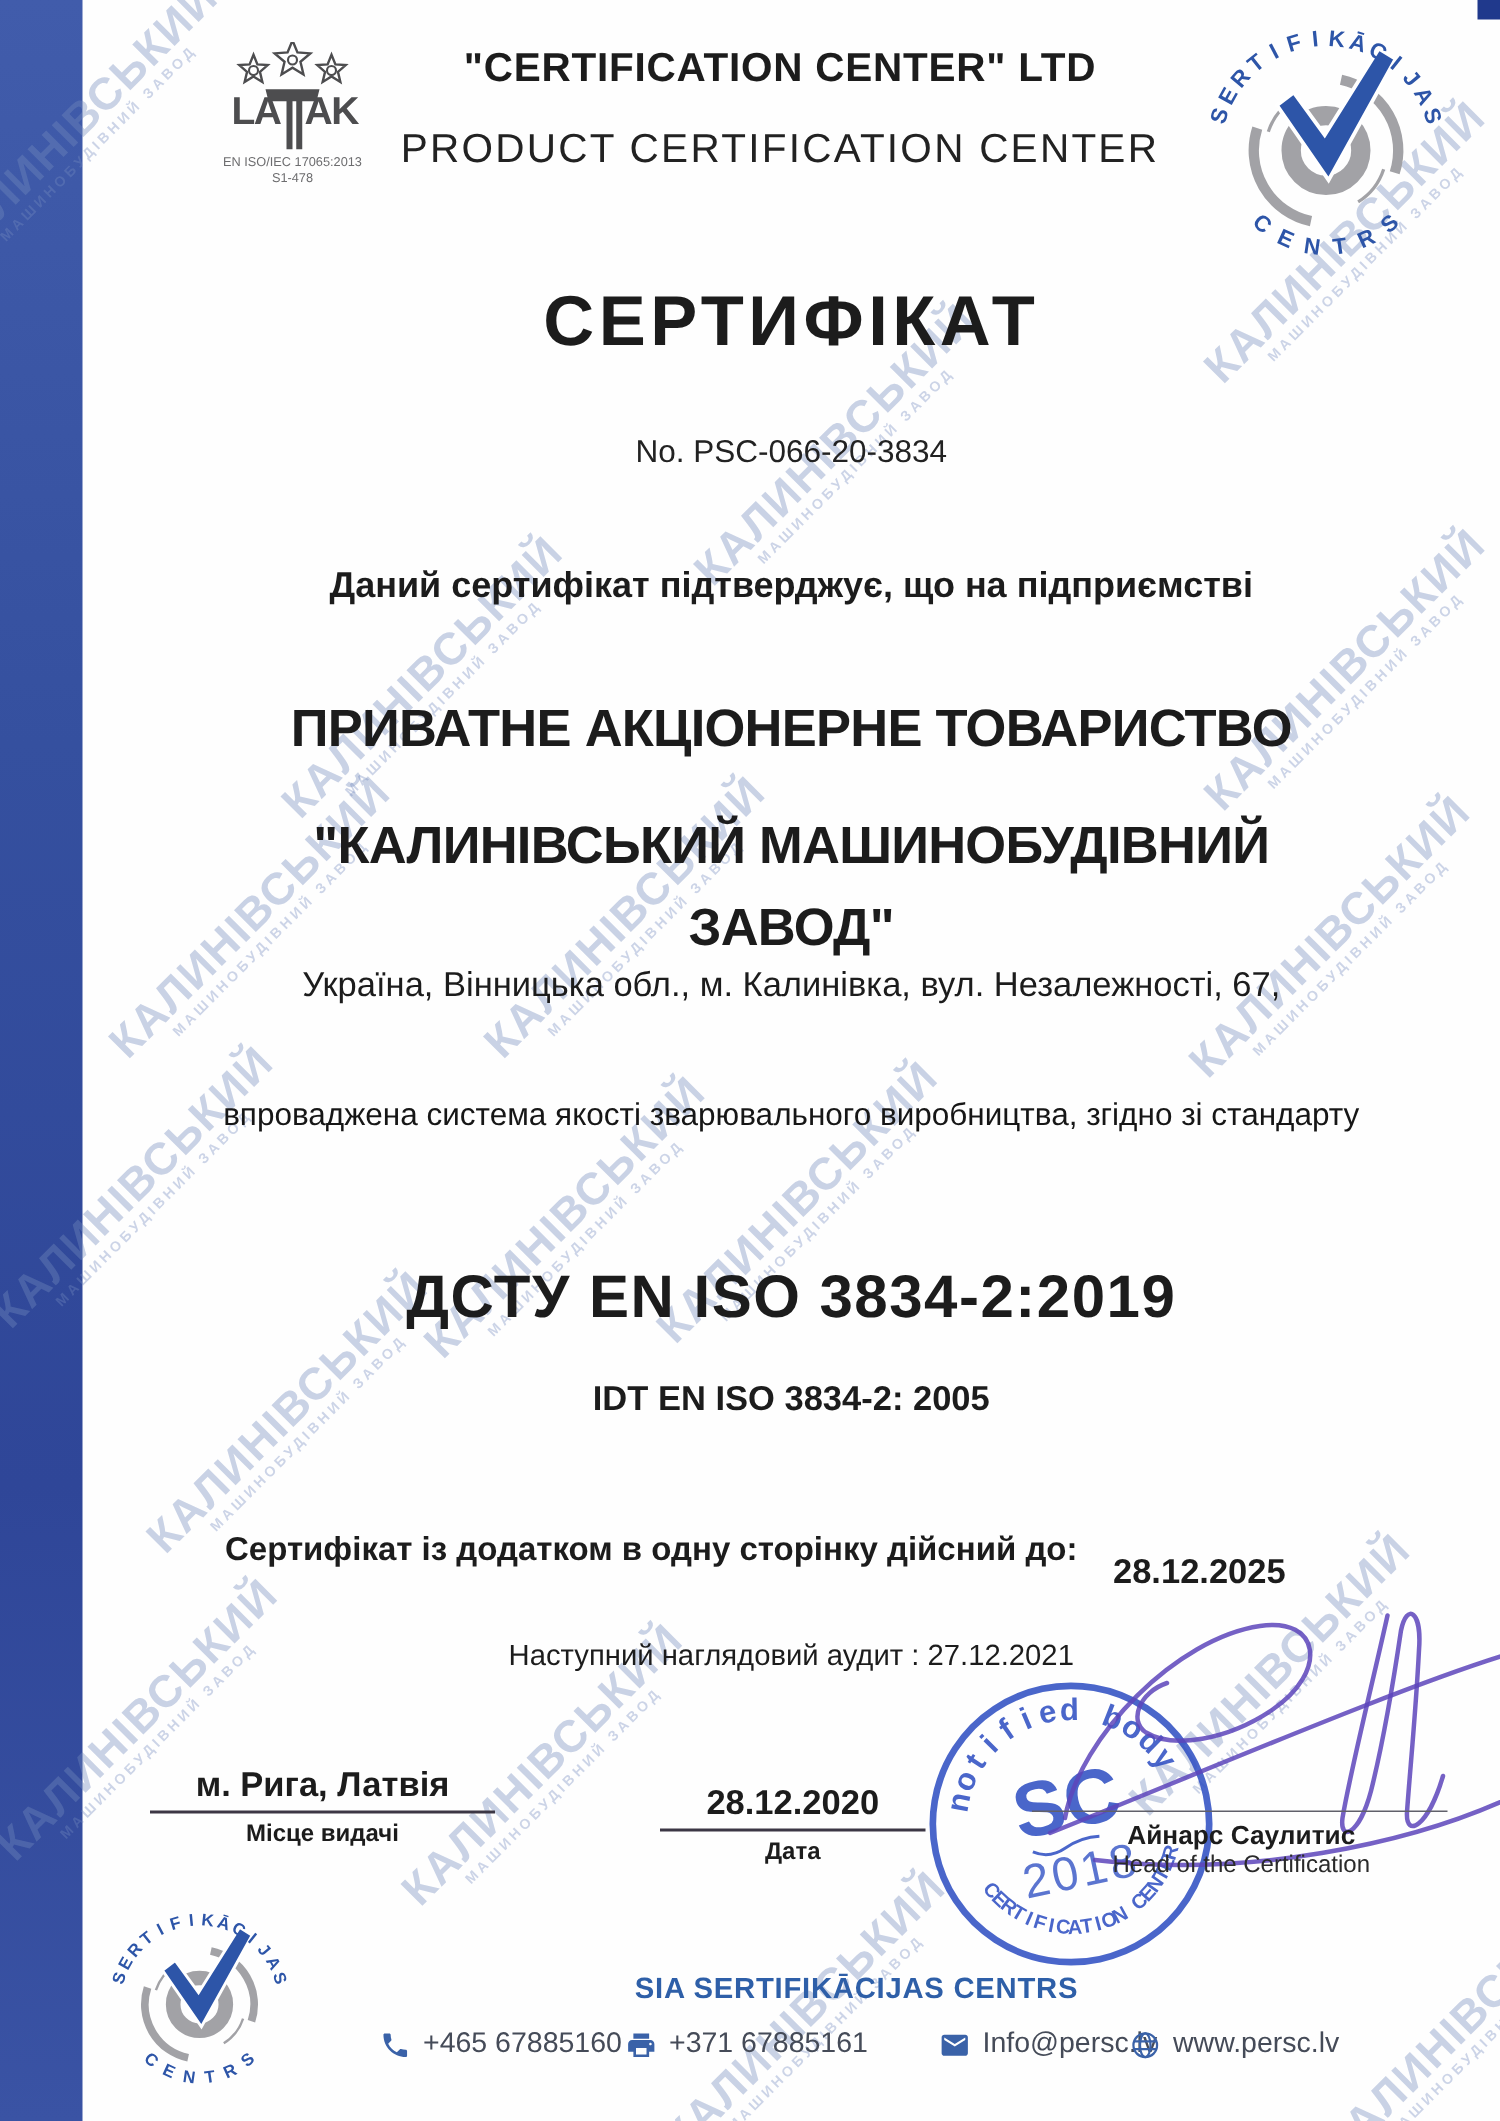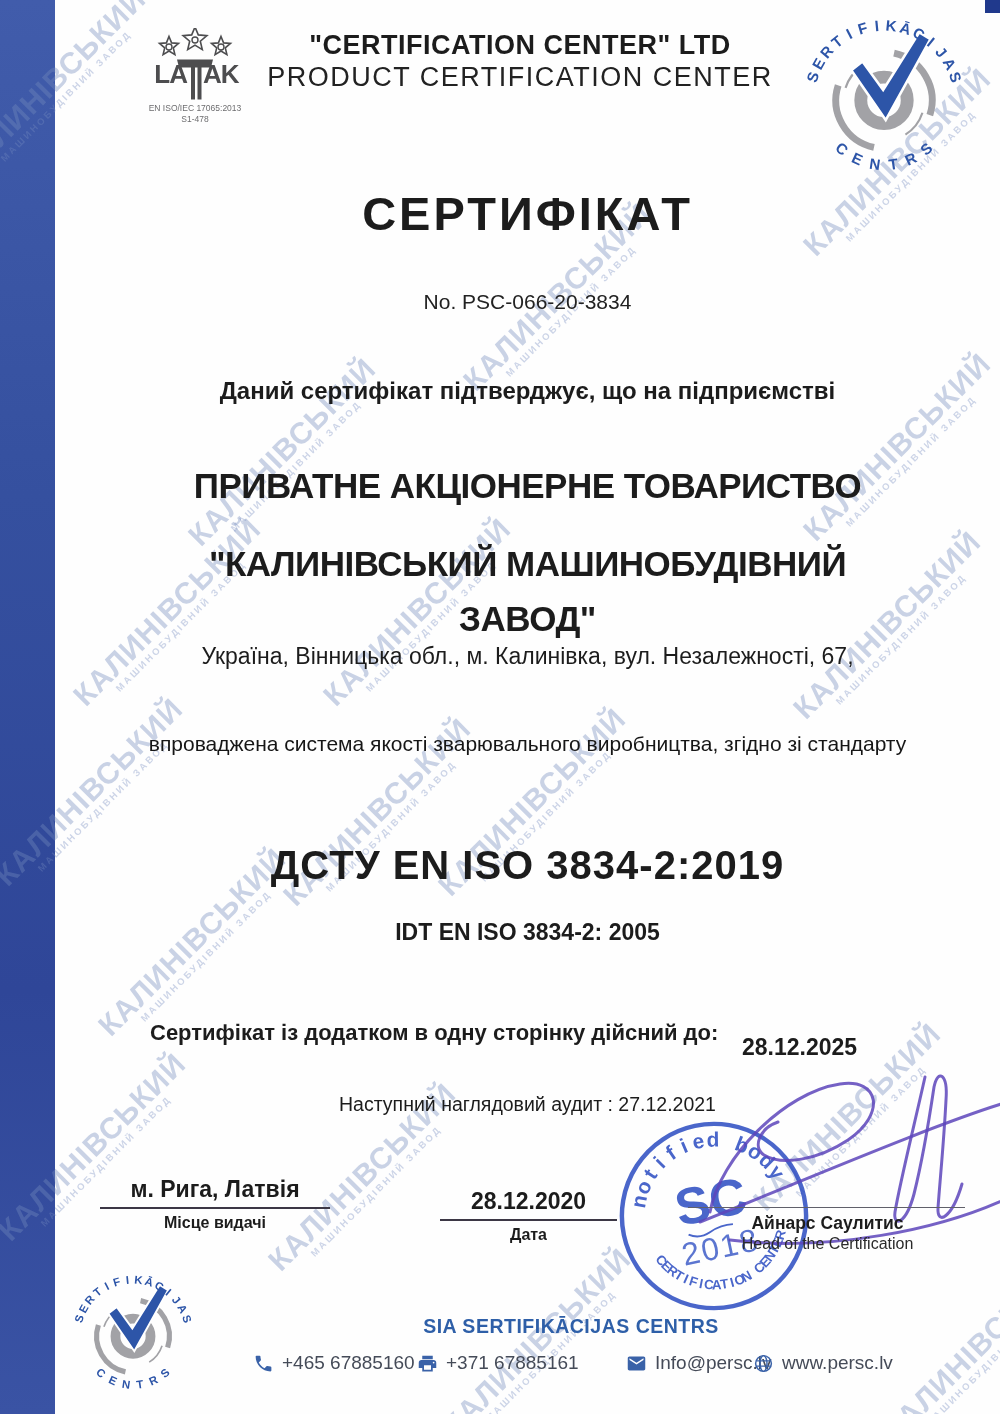--- a/index.html
+++ b/index.html
@@ -12,21 +12,21 @@
   .ctr{left:55px;right:0;text-align:center;}
   .band{left:0;top:0;bottom:0;width:55px;background:linear-gradient(180deg,#415cab 0%,#35509f 35%,#2f4698 70%,#3a53a4 100%);}
   .corner-mark{left:985px;top:0;width:15px;height:13px;background:#20398c;}
   
   .wm{position:absolute;transform:translate(-50%,-50%) rotate(-45deg);text-align:center;pointer-events:none;white-space:nowrap;}
   .wm-big{font-size:30px;font-weight:bold;letter-spacing:1px;color:rgba(116,139,190,0.38);}
   .wm-small{font-size:9.5px;font-weight:bold;letter-spacing:2.5px;color:rgba(116,139,190,0.36);margin-top:-3px;}
   
   .org{left:240px;top:30px;width:560px;text-align:center;}
   .org1{font-size:27px;font-weight:bold;letter-spacing:0.5px;}
-  .org2{font-size:27px;letter-spacing:1.5px;margin-top:1px;color:#222;}
+  .org2{font-size:27px;letter-spacing:1.5px;margin-top:23px;color:#222;}
   .title{top:186px;font-size:47px;font-weight:bold;letter-spacing:3px;}
   .cert-no{top:290px;font-size:21px;color:#222;}
   .confirm{top:377px;font-size:24px;font-weight:bold;}
   .company-type{top:466px;font-size:35px;font-weight:bold;letter-spacing:-0.5px;}
   .company-name{top:536px;font-size:35px;font-weight:bold;line-height:55px;letter-spacing:-0.5px;}
   .address{top:643px;font-size:23px;font-weight:normal;}
   .scope{top:732px;font-size:21px;color:#161616;}
   .standard{top:843px;font-size:40px;font-weight:bold;letter-spacing:1px;}
   .idt{top:919px;font-size:23px;font-weight:bold;}
   .valid-label{left:150px;top:1020px;font-size:22px;font-weight:bold;}

